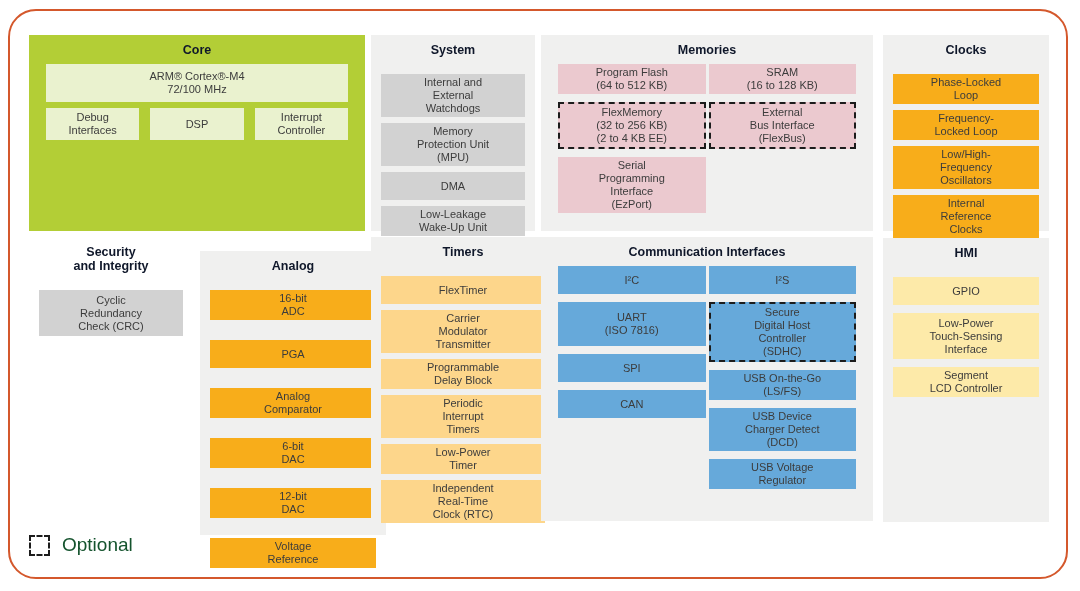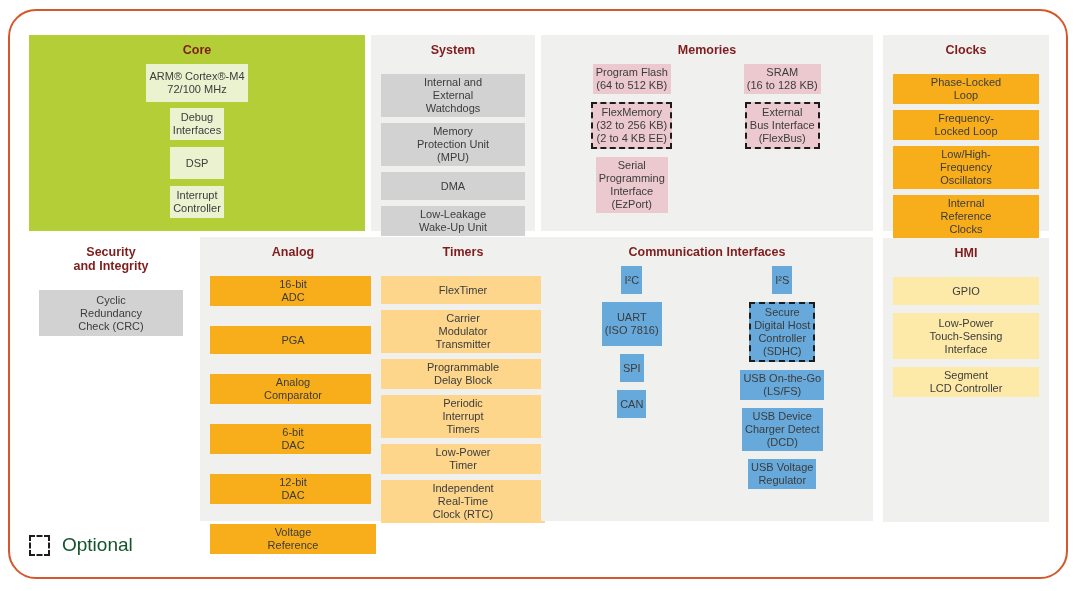--- a/index.html
+++ b/index.html
@@ -2,23 +2,23 @@
 <html style="--frame-border: #d4582c; --panel-bg: #f0f0ef; --core-green: #b3ce36; --core-block: #eaf2cf; --gray-block: #d2d2d2; --pink-block: #ebc9cf; --orange-block: #f8ad1a; --light-orange-block: #fdd68b; --blue-block: #66a9da; --yellow-block: #fdeaa9; --text: #3c3c3c;"><head>
 <meta charset="utf-8">
 <style>
   html,body{margin:0;padding:0;background:#fff;}
   .canvas{position:relative;width:1080px;height:591px;background:#fff;overflow:hidden;
           font-family:"Liberation Sans","DejaVu Sans",sans-serif;color:var(--text,#3c3c3c);}
   .frame{position:absolute;left:8px;top:9px;width:1060px;height:570px;
          border:2px solid var(--frame-border,#d4582c);border-radius:28px;box-sizing:border-box;}
   .panel{position:absolute;box-sizing:border-box;background:var(--panel-bg,#f0f0ef);}
   .panel h2{margin:0;padding:8px 2px 7px;font-size:12.5px;line-height:14px;font-weight:bold;
-            text-align:center;color:#7f1d1d;white-space:pre-line;}
+            text-align:center;color:#0f172a;white-space:pre-line;}
   .col{display:flex;flex-direction:column;gap:6px;padding:10px 10px;}
-  .wide .col{padding:0 17px;align-items:center;}
+  .wide .col{padding:0 17px;}
   .cols2{display:grid;grid-template-columns:1fr 1fr;gap:0 3px;padding:0 17px;}
   .cols2 .col{padding:0;gap:8px;}
   .blk{box-sizing:border-box;display:flex;align-items:center;justify-content:center;
        text-align:center;font-size:11px;line-height:13px;white-space:pre-line;
        min-height:28px;padding:2px 3px;}
   .blk.dashed{border:2px dashed #1c1c1c;}
   
   .core{background:var(--core-green,#b3ce36);}
   .core .blk{background:var(--core-block,#eaf2cf);}
   .system .blk,.security .blk{background:var(--gray-block,#d2d2d2);}
@@ -27,28 +27,28 @@
   .timers .blk{background:var(--light-orange-block,#fdd68b);}
   .comm .blk{background:var(--blue-block,#66a9da);}
   .hmi .blk{background:var(--yellow-block,#fdeaa9);}
   .security{background:#fff;}
   
   .core{left:29px;top:35px;width:336px;height:196px;}
   .system{left:371px;top:35px;width:164px;height:196px;}
   .memories{left:541px;top:35px;width:332px;height:196px;}
   .clocks{left:883px;top:35px;width:166px;height:196px;}
   .security{left:29px;top:237px;width:164px;height:284px;}
-  .analog{left:200px;top:237px;width:186px;height:284px;}
+  .analog{left:200px;top:251px;width:186px;height:284px;}
   .analog .col{gap:20px;}
   .timers{left:371px;top:237px;width:184px;height:284px;}
   .comm{left:541px;top:237px;width:332px;height:284px;}
   .comm .col{gap:8px;}
   .hmi{left:883px;top:238px;width:166px;height:284px;}
   .hmi .col{gap:8px;}
-  .grid2{display:grid;grid-template-columns:1fr;gap:7px 11px;}
+  .grid2{display:grid;grid-template-columns:1fr 1fr 1fr;gap:7px 11px;}
   .grid2 .blk{min-height:32px;}
   .blk-arm{min-height:38px;}
   .h44{min-height:44px;}
   .h46{min-height:46px;}
   
   .legend{position:absolute;left:29px;top:534px;display:flex;align-items:center;gap:12px;}
   .legend .swatch{width:21px;height:21px;border:2px dashed #1c1c1c;box-sizing:border-box;background:#fff;}
   .legend .label{font-size:19px;color:#14532d;}
 </style>
 </head>

